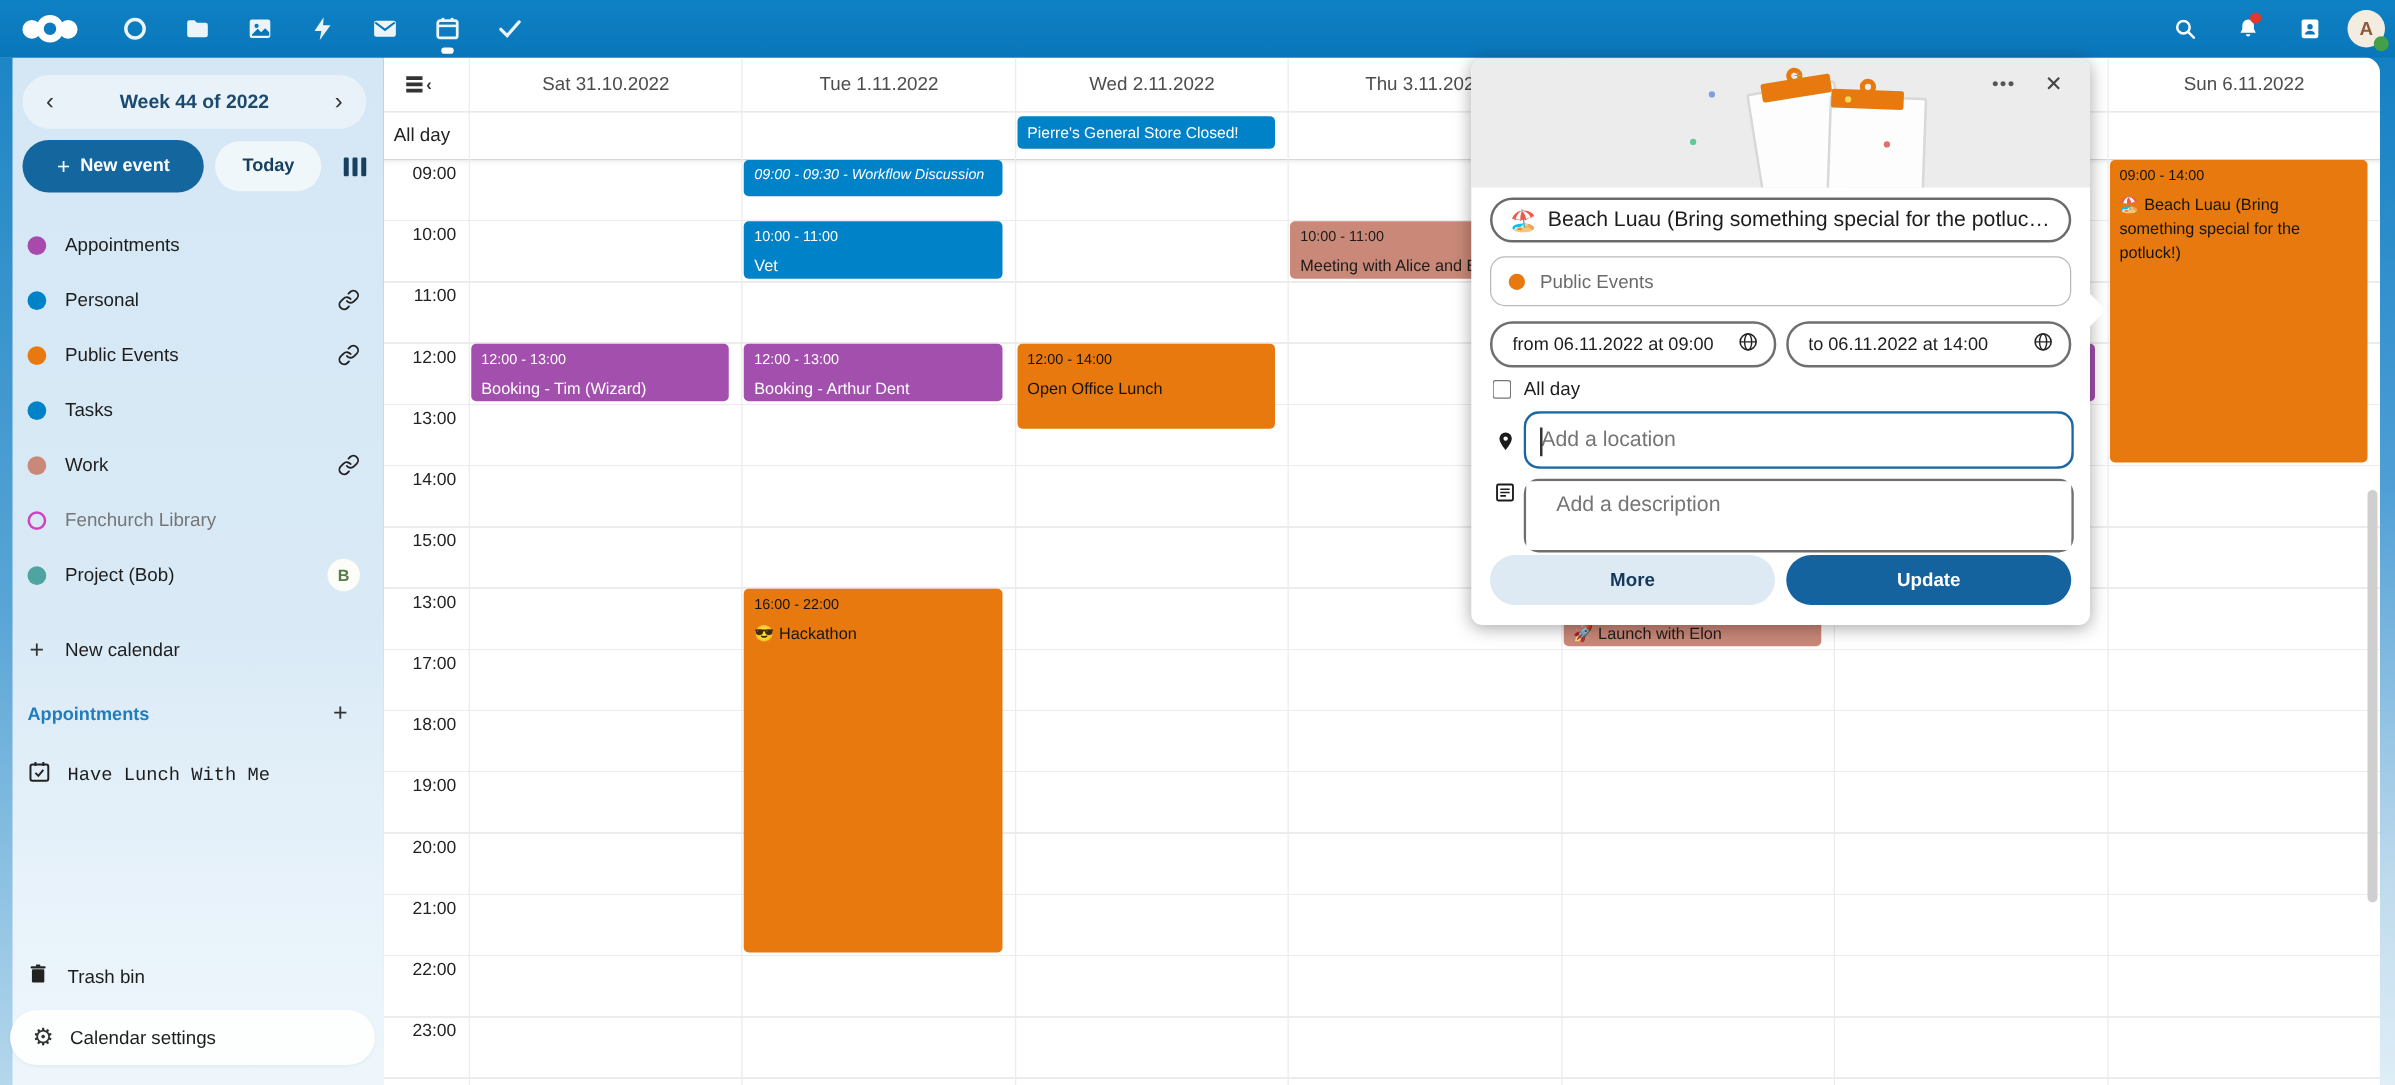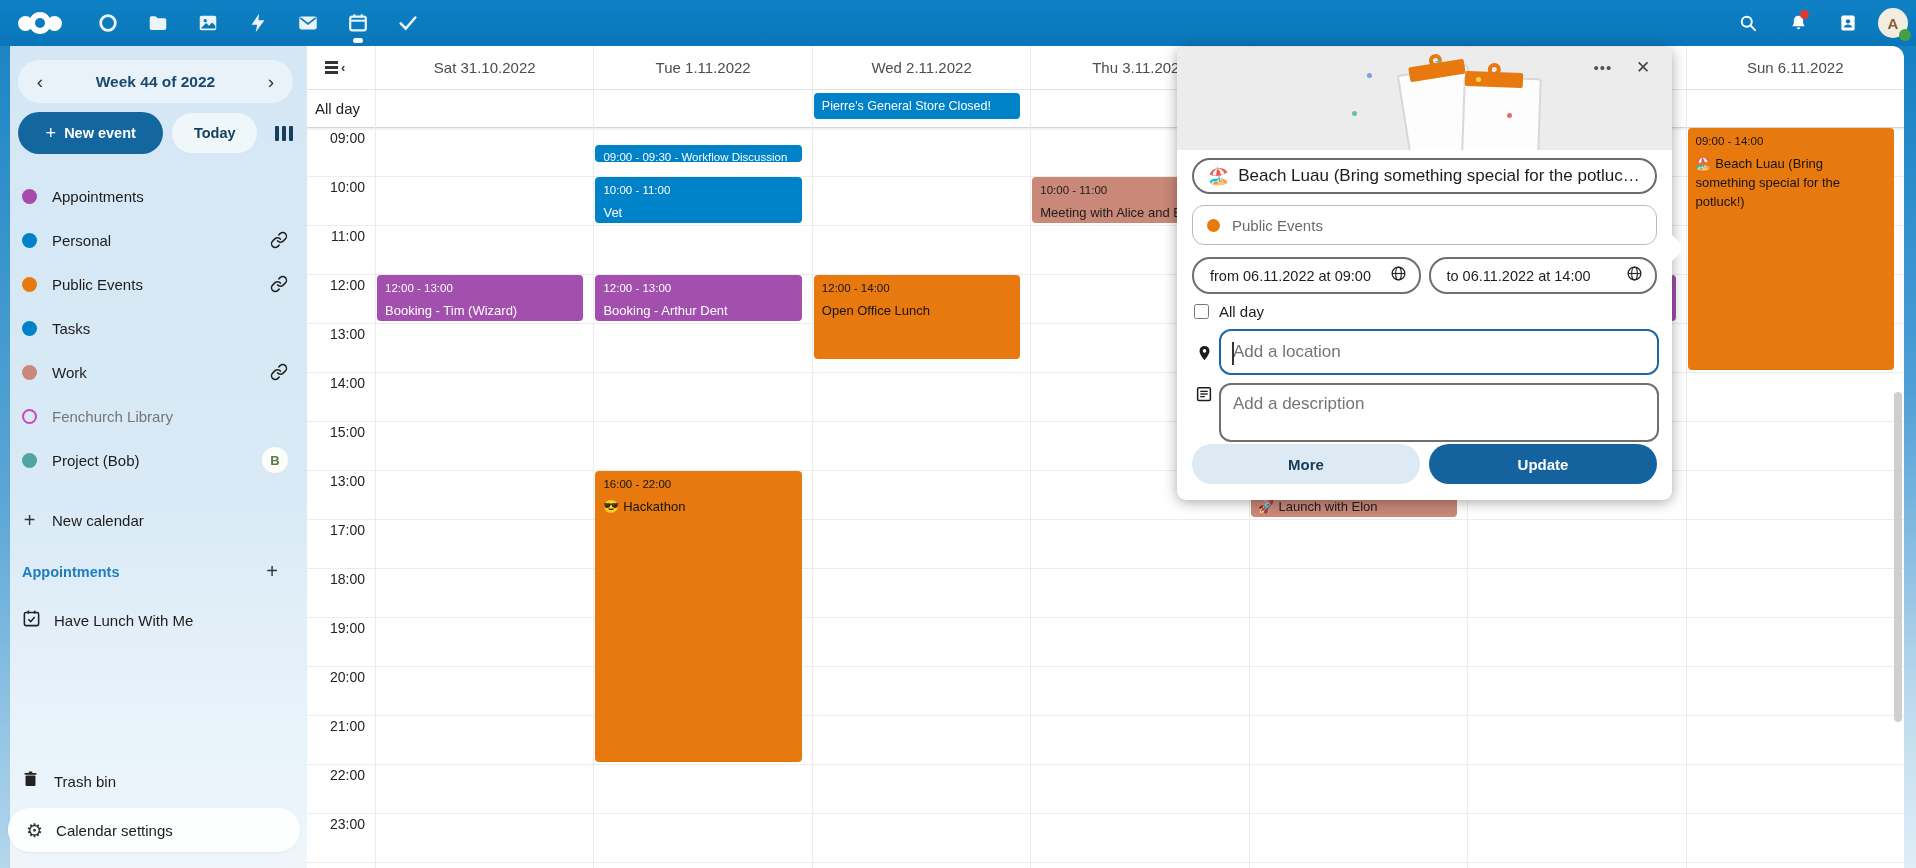--- a/index.html
+++ b/index.html
@@ -49,21 +49,21 @@
   .cal-right { flex:none; display:flex; align-items:center; }
   .b-badge { width:26px; height:26px; background:#fcfcf8; border-radius:50%; color:#567d46; font-weight:bold; font-size:13px;
     display:flex; align-items:center; justify-content:center; }
   .newcal-row { height:44px; margin-top:16px; display:flex; align-items:center; padding-left:12px; cursor:pointer; }
   .newcal-row .plus { font-size:20px; color:#333; width:15px; text-align:center; }
   .newcal-row span.lbl { margin-left:15px; font-size:15px; color:#1d1d1d; }
   .appt-head { position:absolute; left:22px; top:514px; width:270px; display:flex; align-items:center; }
   .appt-head .t { font-weight:bold; font-size:14.5px; color:#1f7dbd; flex:1; }
   .appt-head .plus { font-size:20px; color:#333; cursor:pointer; padding-right:14px; }
   .lunch-row { position:absolute; left:10px; top:552px; width:290px; height:44px; display:flex; align-items:center; padding-left:12px; cursor:pointer; }
-  .lunch-row .lbl { margin-left:13px; font-size:15px; color:#1d1d1d; }
+  .lunch-row .lbl { margin-left:13px; font-size:15px; color:#1d1d1d;font-family:Liberation Mono, monospace; }
   .trash-row { position:absolute; left:10px; top:713px; width:290px; height:44px; display:flex; align-items:center; padding-left:12px; cursor:pointer; }
   .trash-row .lbl { margin-left:15px; font-size:15px; color:#1d1d1d; }
   .settings-pill { position:absolute; left:8px; top:762px; width:292px; height:44px; background:#fdfefe; border-radius:22px;
     display:flex; align-items:center; padding-left:18px; cursor:pointer; box-shadow:0 1px 3px rgba(0,0,0,0.05); }
   .settings-pill .gear { font-size:19px; color:#333; }
   .settings-pill .lbl { margin-left:13px; font-size:15px; color:#1d1d1d; }
 
   
   .grid-area { position:absolute; left:307px; top:46px; width:1597px; height:822px; background:#fff;
     border-top-right-radius:12px; z-index:1; overflow:hidden; }
@@ -124,22 +124,22 @@
   .allday-check .lbl { font-size:15px; color:#1d1d1d; }
   .loc-row { position:absolute; left:12px; top:282px; width:470px; display:flex; align-items:center; }
   .desc-row { position:absolute; left:12px; top:336px; width:470px; display:flex; align-items:flex-start; }
   .row-icon { width:30px; flex:none; display:flex; justify-content:center; padding-top:2px; }
   .loc-input { position:relative; flex:1; height:46px; border:2px solid #1a67a3; border-radius:12px; }
   .loc-input input { width:100%; height:100%; border:none; outline:none; border-radius:12px; padding:0 12px;
     font-size:17px; font-family:inherit; color:#1d1d1d; }
   .loc-input input::placeholder { color:#757575; }
   .fake-caret { position:absolute; left:11px; top:11px; width:1.5px; height:23px; background:#333; }
   .desc-input { flex:1; height:59px; border:2px solid #6f6f6f; border-radius:12px; }
-  .desc-input textarea { width:100%; height:100%; border:none; outline:none; resize:none; border-radius:20px;
-    padding:9px 12px; font-size:17px; font-family:inherit; color:#b91c1c; }
+  .desc-input textarea { width:100%; height:100%; border:none; outline:none; resize:none; border-radius:4px;
+    padding:9px 24px; font-size:17px; font-family:inherit; color:#b91c1c; }
   .desc-input textarea::placeholder { color:#757575; }
   .popup-btns { position:absolute; left:15px; bottom:16px; width:465px; display:flex; gap:9px; }
   .btn-more { flex:1; height:40px; border:none; border-radius:20px; background:#ddeaf4; color:#14395a;
     font-weight:bold; font-size:15px; cursor:pointer; font-family:inherit; }
   .btn-update { flex:1; height:40px; border:none; border-radius:20px; background:#14629e; color:#fff;
     font-weight:bold; font-size:15px; cursor:pointer; font-family:inherit; }
 </style>
 </head>
 <body>
 
@@ -376,36 +376,36 @@
           <div class="hour-label" style="top: 689px;">23:00</div>
         </div>
       <div class="day-cols" id="day-cols">
           <div class="day-col">
             <div class="event ev-purple" style="top: 148px; height: 46px;">
               <div class="etime">12:00 - 13:00</div>
               <div class="etitle">Booking - Tim (Wizard)</div>
             </div>
           </div>
           <div class="day-col">
-            <div class="event ev-blue single" style="top: 18px; height: 17px;">09:00 - 09:30 - Workflow Discussion</div>
+            <div class="event ev-blue single" style="top: 1px; height: 29px; font-style: italic;">09:00 - 09:30 - Workflow Discussion</div>
             <div class="event ev-blue" style="top: 50px; height: 46px;">
               <div class="etime">10:00 - 11:00</div>
               <div class="etitle">Vet</div>
             </div>
             <div class="event ev-purple" style="top: 148px; height: 46px;">
               <div class="etime">12:00 - 13:00</div>
               <div class="etitle">Booking - Arthur Dent</div>
             </div>
             <div class="event ev-orange" style="top: 344px; height: 291px;">
               <div class="etime">16:00 - 22:00</div>
               <div class="etitle">😎 Hackathon</div>
             </div>
           </div>
           <div class="day-col">
-            <div class="event ev-orange" style="top: 148px; height: 84px;">
+            <div class="event ev-orange" style="top: 148px; height: 68px;">
               <div class="etime">12:00 - 14:00</div>
               <div class="etitle">Open Office Lunch</div>
             </div>
           </div>
           <div class="day-col">
             <div class="event ev-salmon" style="top: 50px; height: 46px;">
               <div class="etime">10:00 - 11:00</div>
               <div class="etitle nowrap">Meeting with Alice and B</div>
             </div>
           </div>

